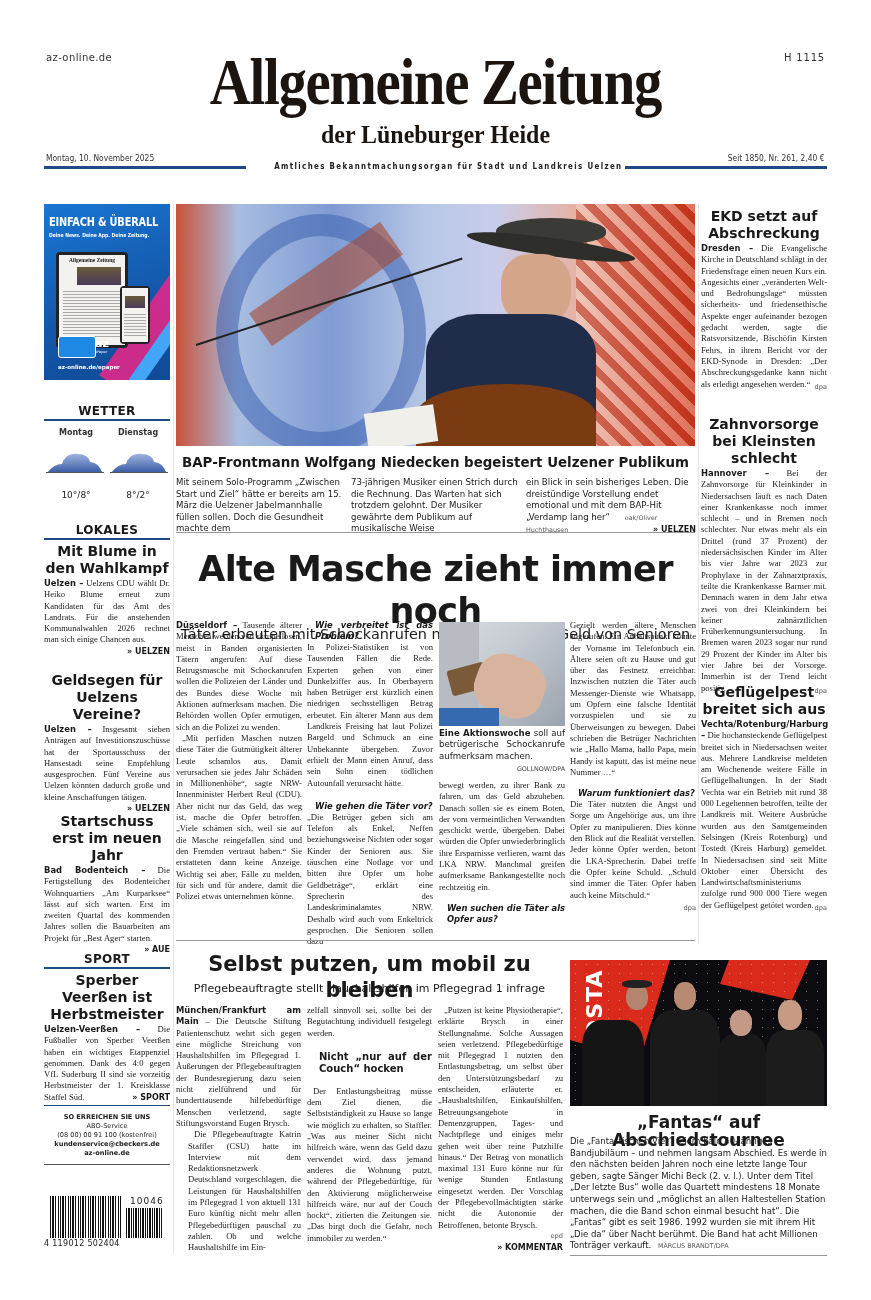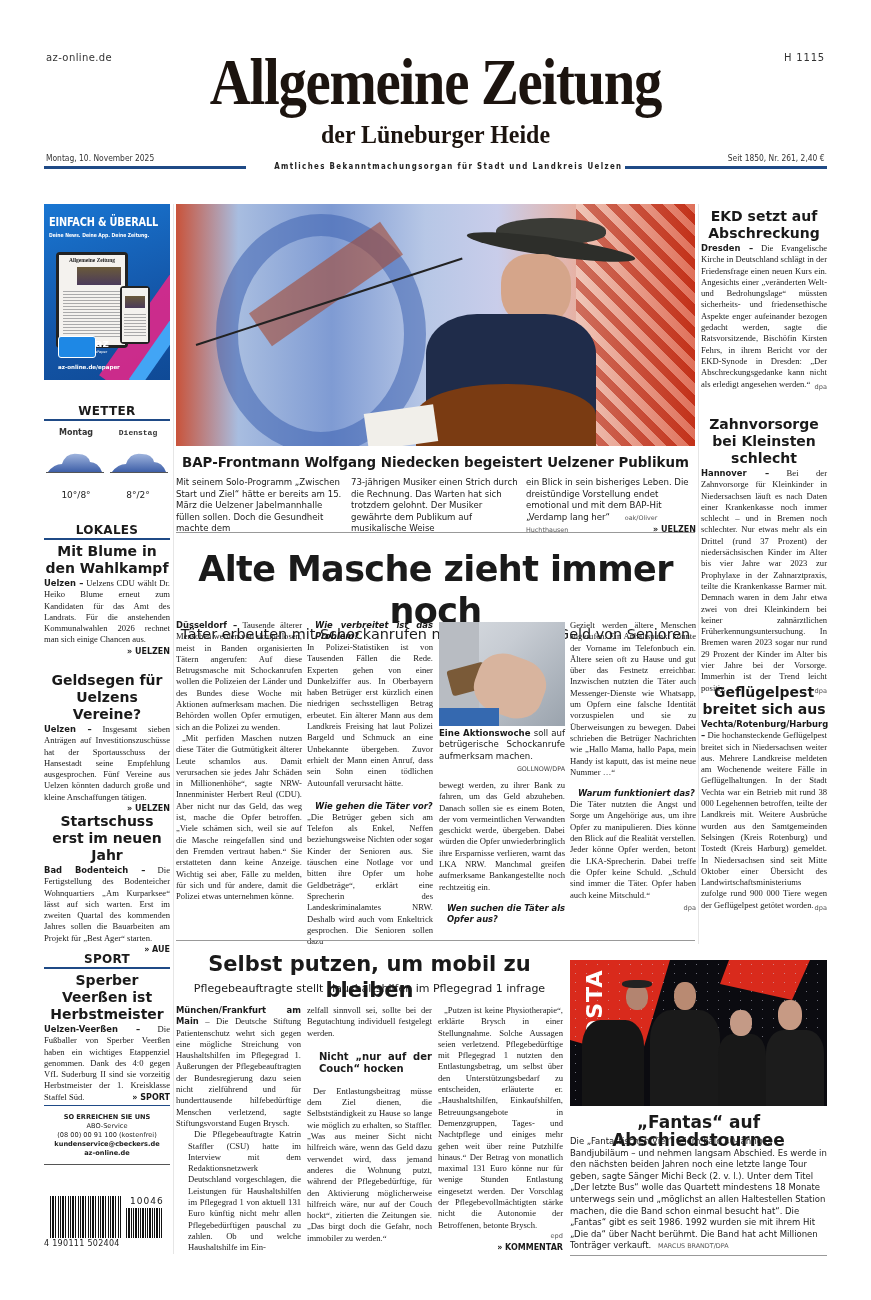--- a/index.html
+++ b/index.html
@@ -59,21 +59,21 @@
       <div style="font-size:11px;font-weight:bold;line-height:13px;">az</div>
       <div style="font-size:3.5px;line-height:5px;">ePaper</div>
     </div>
     <div class="abs sans" style="left:14px;top:160px;font-size:5.5px;font-weight:bold;color:#fff;">az-online.de/epaper</div>
   </div>
 
   <div>
     <div class="abs section-label" style="left:44px;width:126px;top:404px;">WETTER</div>
     <div class="abs bluebar" style="left:44px;top:419px;width:126px;height:2px;"></div>
     <div class="abs sans" style="left:44px;width:64px;top:428px;text-align:center;font-size:8px;font-weight:bold;color:#333;">Montag</div>
-    <div class="abs sans" style="left:106px;width:64px;top:428px;text-align:center;font-size:8px;font-weight:bold;color:#333;font-family:Liberation Mono, monospace;">Dienstag</div>
+    <div class="abs sans" style="left:106px;width:64px;top:428px;text-align:center;font-size:8px;font-weight:bold;color:#333;">Dienstag</div>
     <svg class="abs" style="left:46px;top:448px;" width="58" height="26" viewBox="0 0 58 26">
       <defs>
           <linearGradient id="cg1" x1="0" y1="0" x2="0" y2="1">
             <stop offset="0" stop-color="#9fb4dd"></stop>
             <stop offset="1" stop-color="#3e5fa8"></stop>
           </linearGradient>
         </defs>
       <path d="M2 24 Q8 16 16 16 Q20 4 32 6 Q42 6 44 14 Q52 14 56 24 Z" fill="url(#cg1)"></path>
       <line x1="0" y1="24.5" x2="58" y2="24.5" stroke="#555" stroke-width="1"></line>
     </svg>
@@ -139,21 +139,21 @@
       <div style="font-weight:bold;">kundenservice@cbeckers.de</div>
       <div style="font-weight:bold;">az-online.de</div>
     </div>
     <div class="abs" style="left:44px;top:1164px;width:126px;height:1px;background:#555;"></div>
   </div>
 
   <div>
     <div class="abs" style="left:50px;top:1196px;width:72px;height:42px;background:repeating-linear-gradient(90deg,#111 0 1px,#fff 1px 2px,#111 2px 4px,#fff 4px 5px,#111 5px 6px,#fff 6px 8px,#111 8px 9px,#fff 9px 10px);"></div>
     <div class="abs" style="left:126px;top:1208px;width:36px;height:30px;background:repeating-linear-gradient(90deg,#111 0 1px,#fff 1px 2px,#111 2px 4px,#fff 4px 5px,#111 5px 6px,#fff 6px 7px);"></div>
     <div class="abs sans" style="left:130px;top:1196px;font-size:9px;letter-spacing:1px;">10046</div>
-    <div class="abs sans" style="left:44px;top:1239px;font-size:8px;letter-spacing:0.3px;">4 190111 502404</div>
+    <div class="abs sans" style="left:44px;top:1239px;font-size:8px;letter-spacing:0.3px;">4 119012 502404</div>
   </div>
 </aside>
 
 <section>
   <div class="abs photo" style="left:176px;top:204px;width:519px;height:242px;background:linear-gradient(90deg,#c9533a 0%,#a8bde0 12%,#7f9bd3 30%,#b7c7e6 48%,#c9cdea 62%,#e8b0a0 78%,#d23a1e 100%);">
     <div class="abs" style="left:40px;top:10px;width:210px;height:240px;border-radius:50%;border:22px solid #3e63b0;opacity:0.55;"></div>
     <div class="abs" style="left:70px;top:60px;width:160px;height:40px;background:#a54a32;opacity:0.6;transform:rotate(-35deg);"></div>
     <div class="abs" style="left:400px;top:0;width:119px;height:242px;background:repeating-linear-gradient(45deg,rgba(180,40,20,0.5) 0 8px,rgba(255,240,230,0.3) 8px 16px);"></div>
 
     <div class="abs" style="left:320px;top:14px;width:110px;height:26px;background:#3a3b36;border-radius:50% 50% 40% 40%;"></div>

